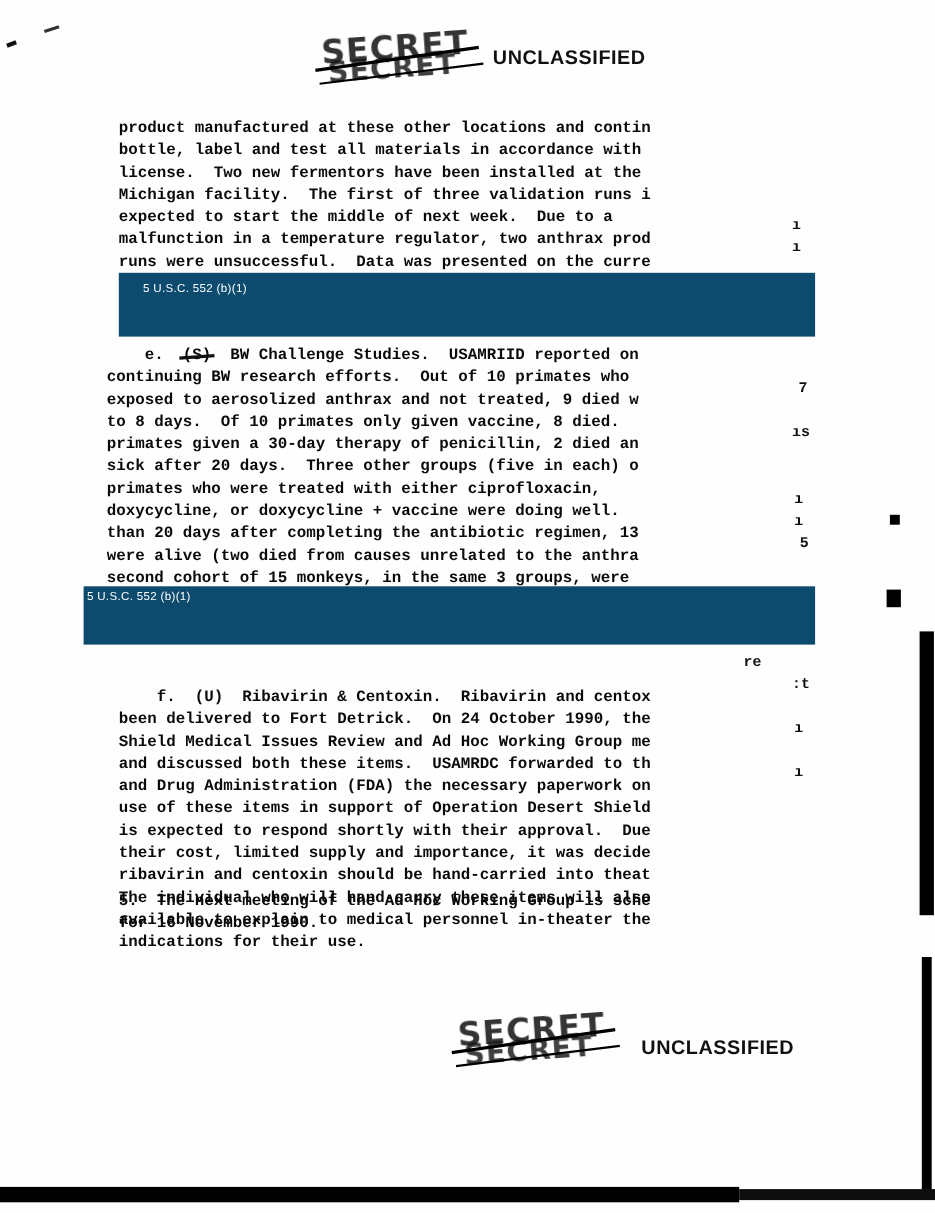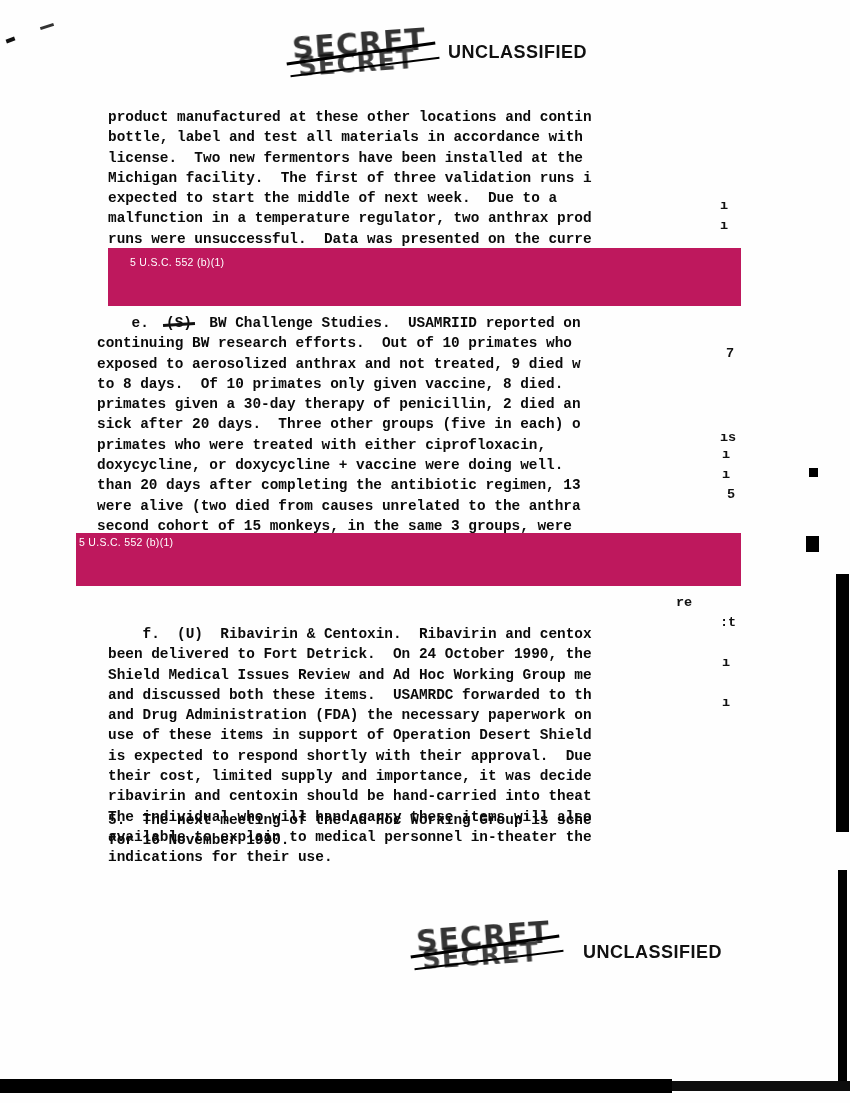--- a/index.html
+++ b/index.html
@@ -140,21 +140,21 @@
     right: -3px;
     top: 48%;
     height: 2.5px;
     background: #111;
     transform: rotate(-4deg);
   }
 
   
   .redaction {
     position: absolute;
-    background: #be185d;
+    background: #0c4a6e;
   }
   .redact-1 {
     left: 108px;
     top: 248px;
     width: 633px;
     height: 58px;
   }
   .redact-2 {
     left: 76px;
     top: 533px;
@@ -282,21 +282,21 @@
 The individual who will hand-carry these items will also
 available to explain to medical personnel in-theater the
 indications for their use.</div>
 
   <div class="body-text blk-para4">5.  The next meeting of the Ad Hoc Working Group is sche
 for 16 November 1990.</div>
 
   <div class="edge-frag" style="left:720px; top:198px;">ı</div>
   <div class="edge-frag" style="left:720px; top:218px;">ı</div>
   <div class="edge-frag" style="left:726px; top:346px;">7</div>
-  <div class="edge-frag" style="left:720px; top:386px;margin-top:44px;">ıs</div>
+  <div class="edge-frag" style="left:720px; top:386px;">ıs</div>
   <div class="edge-frag" style="left:722px; top:447px;">ı</div>
   <div class="edge-frag" style="left:722px; top:467px;">ı</div>
   <div class="edge-frag" style="left:727px; top:487px;">5</div>
   <div class="edge-frag" style="left:676px; top:595px;">re</div>
   <div class="edge-frag" style="left:720px; top:615px;">:t</div>
   <div class="edge-frag" style="left:722px; top:655px;">ı</div>
   <div class="edge-frag" style="left:722px; top:695px;">ı</div>
 
   <div class="scan-dot scan-dot-a"></div>
   <div class="scan-dot scan-dot-b"></div>

